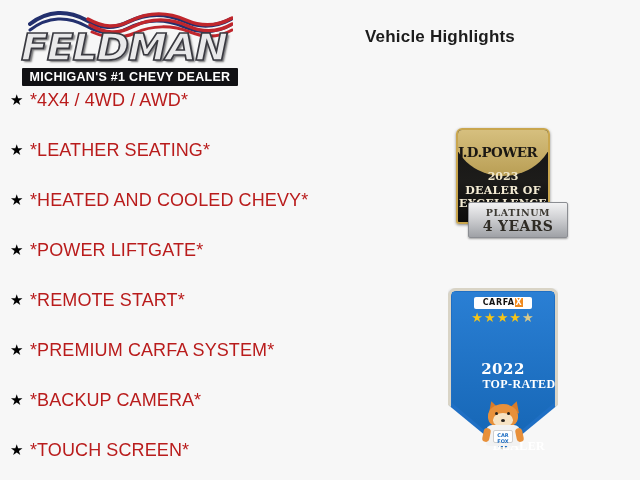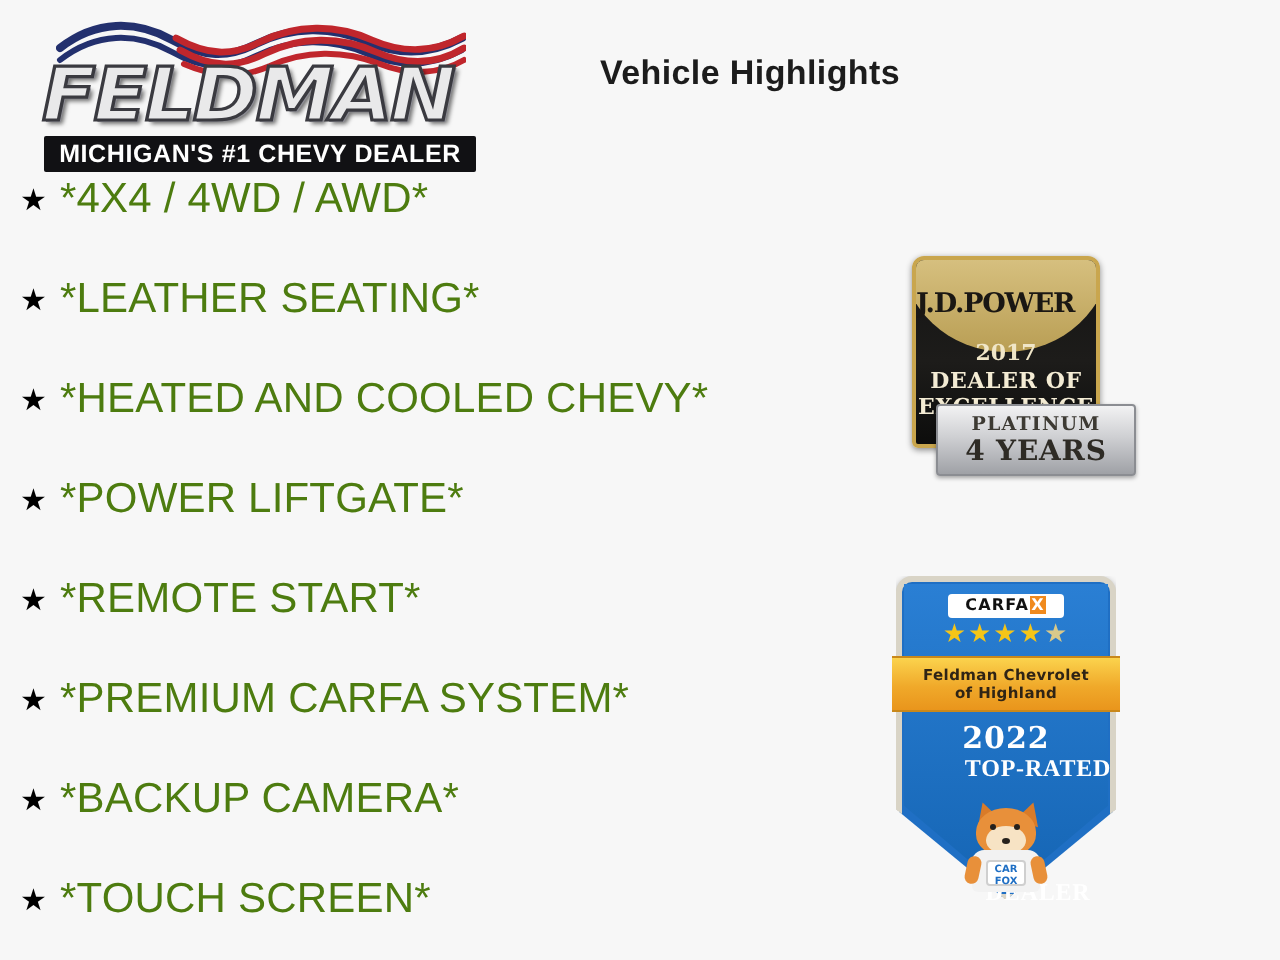--- a/index.html
+++ b/index.html
@@ -38,40 +38,41 @@
     position:absolute;left:12px;top:62px;width:216px;height:18px;
     background:#111114;border-radius:1px;
     color:#ffffff;
     font-family:"Liberation Sans", sans-serif;
     font-weight:bold;font-size:12.5px;letter-spacing:.3px;
     line-height:18px;text-align:center;white-space:nowrap;
   }
 
   .page-title{
     position:absolute;left:300px;top:27px;width:280px;
+    text-align:center;
     font-family:"Liberation Sans", sans-serif;
     font-weight:bold;font-size:17px;color:#1c1c1c;
     letter-spacing:.2px;
   }
 
   
   .highlights{position:absolute;left:0;top:88px;width:430px;}
   .hl-item{
     display:flex;align-items:center;
     height:24px;margin-bottom:26px;
     padding-left:10px;
   }
   .hl-star{
     font-size:15px;line-height:1;color:#000;
     width:20px;flex:0 0 20px;
     font-family:"DejaVu Sans", sans-serif;
   }
   .hl-text{
     font-family:"Liberation Sans", sans-serif;
-    font-size:21px;color:#4d7c0f;
+    font-size:18px;color:#b91c1c;
     letter-spacing:.1px;white-space:nowrap;
   }
 
   
   .jdp{
     position:absolute;left:452px;top:128px;width:98px;height:112px;
   }
   .jdp-plaque{
     position:absolute;left:4px;top:0;width:90px;height:92px;
     background:linear-gradient(180deg,#141414 0%,#1d1c1a 55%,#0d0d0c 100%);
@@ -282,42 +283,38 @@
     <div class="hl-item">
       <span class="hl-star">★</span>
       <span class="hl-text">*TOUCH SCREEN*</span>
     </div>
   </div>
 
   <div class="jdp">
     <div class="jdp-plaque">
       <div class="jdp-arc"></div>
       <div class="jdp-brand">J.D.POWER</div>
-      <div class="jdp-year">2017</div>
+      <div class="jdp-year">2023</div>
       <div class="jdp-l1">DEALER OF</div>
       <div class="jdp-l2">EXCELLENCE</div>
     </div>
     <div class="jdp-ribbon">
       <div class="jdp-plat">PLATINUM</div>
       <div class="jdp-years">4 YEARS</div>
     </div>
   </div>
 
   <div class="cfx">
     <div class="cfx-shield"></div>
     <div class="cfx-inner"></div>
 
     <div class="cfx-logo"><span>CARFA</span><span class="xx">X</span></div>
 
     <div class="cfx-stars"><span>★★★★</span><span class="dim">★</span></div>
 
-    <div class="cfx-ribbon">
-      <div class="cfx-rib-l1">Feldman Chevrolet</div>
-      <div class="cfx-rib-l2">of Highland</div>
-    </div>
 
     <div class="cfx-year">2022</div>
     <div class="cfx-t1">TOP-RATED</div>
     <div class="cfx-t2">DEALER</div>
 
     <div class="cfx-fox">
       <div class="fox-ear-l"></div>
       <div class="fox-ear-r"></div>
       <div class="fox-head"></div>
       <div class="fox-face"></div>

